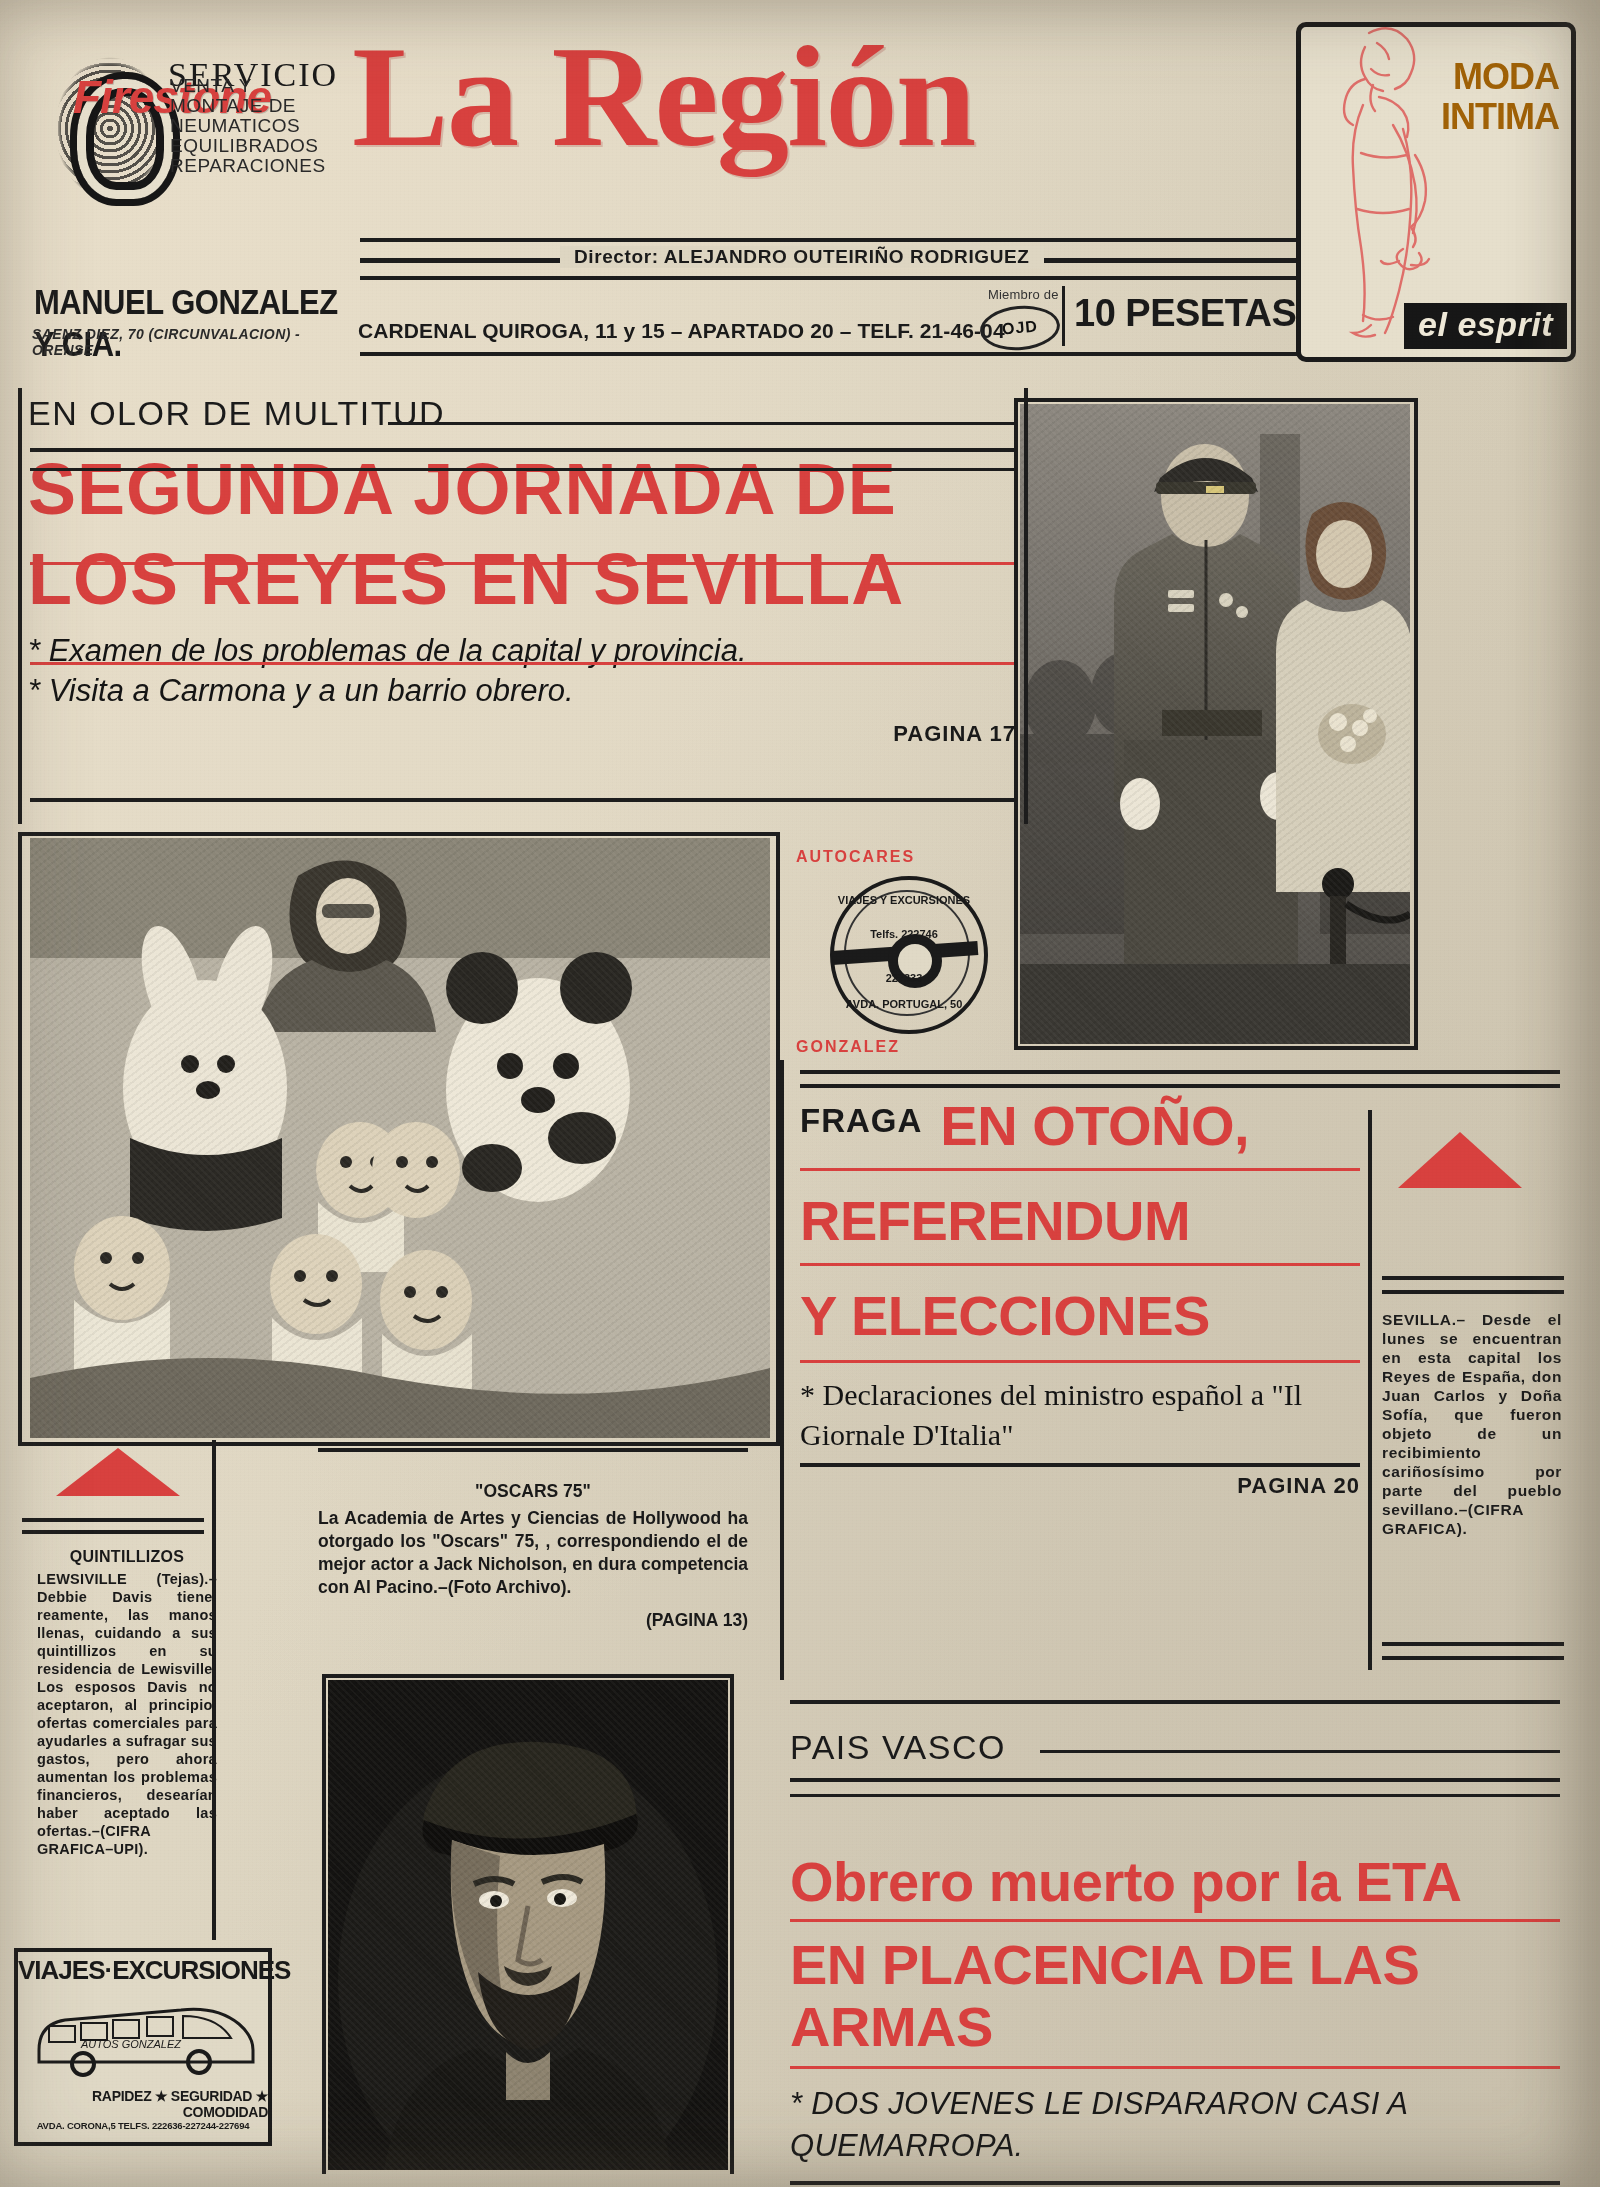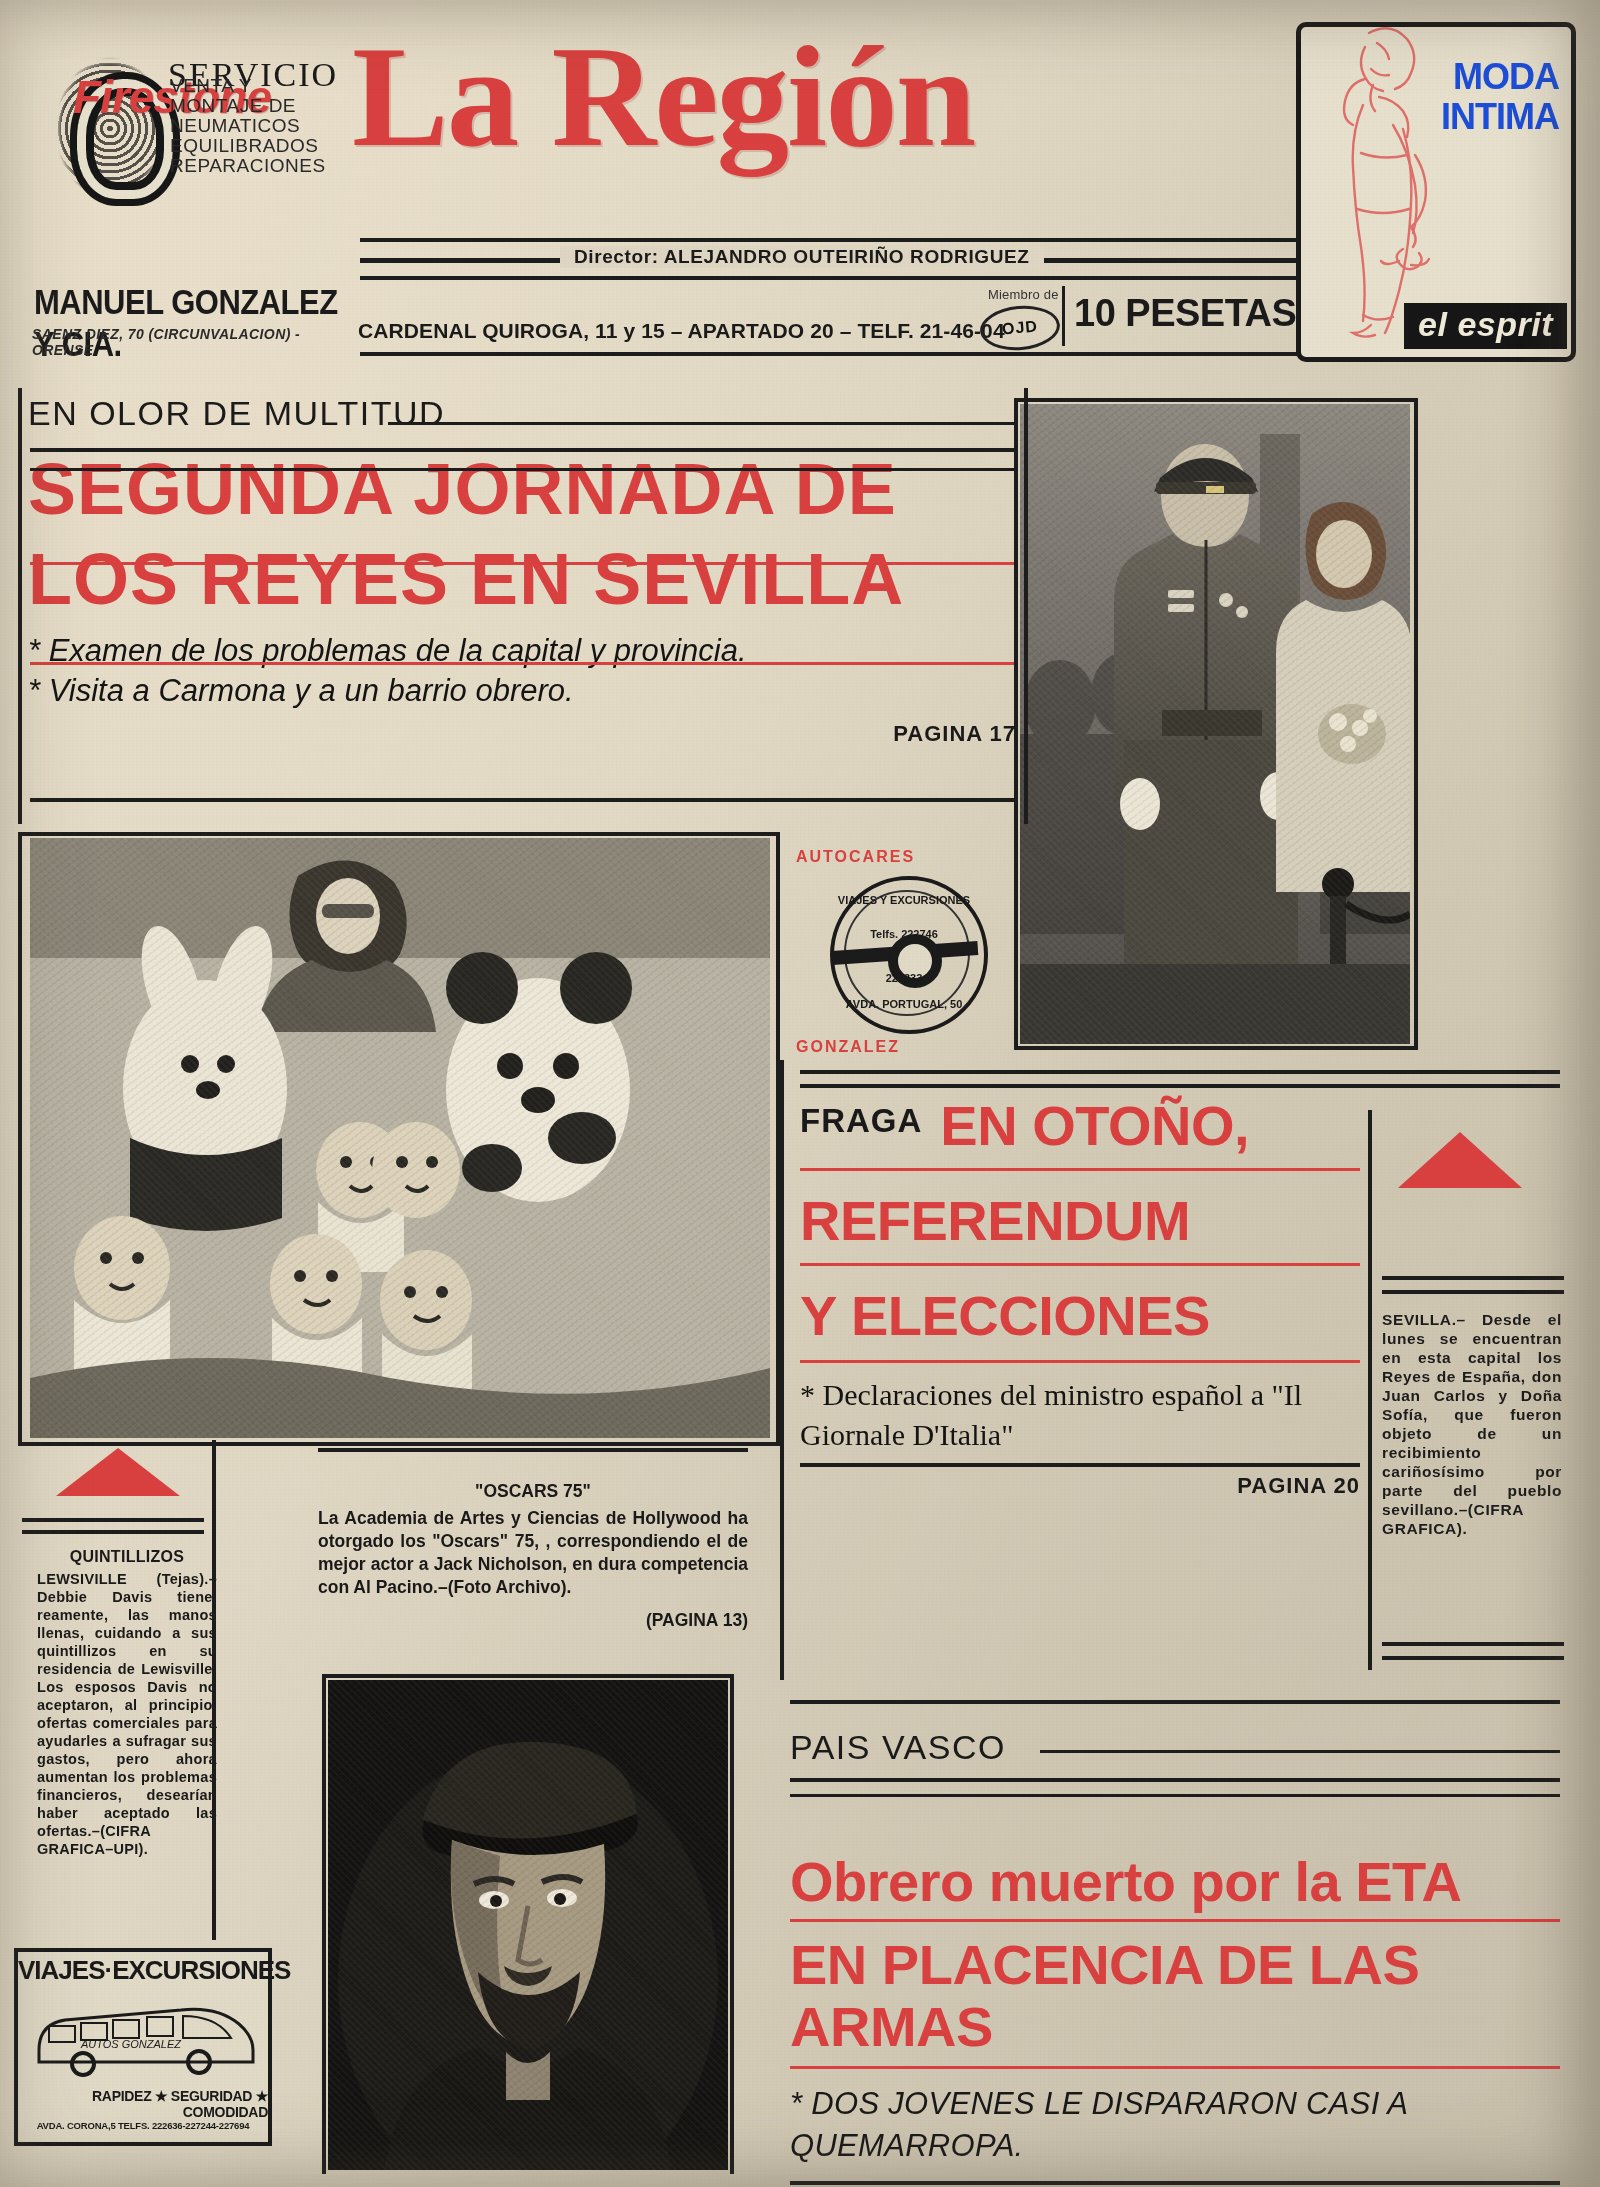--- a/index.html
+++ b/index.html
@@ -108,21 +108,21 @@
 
   .moda-ad {
     position:absolute; left:1296px; top:22px; width:270px; height:330px;
     border:5px solid #1b1b1b; border-radius:10px; background:#e6dfcc;
   }
   .moda-fig {
     position:absolute; left:6px; top:-14px; width:150px; height:330px;
   }
   .moda-txt {
     position:absolute; right:12px; top:30px; font-size:36px; font-weight:bold;
-    line-height:40px; letter-spacing:-1px; text-align:right; color:#1d4ed8;
+    line-height:40px; letter-spacing:-1px; text-align:right; color:#a16207;
   }
   .esprit {
     position:absolute; right:4px; bottom:8px; background:#171717; color:#efe9d8;
     font-size:34px; font-style:italic; font-weight:bold; padding:2px 14px 5px 14px;
     letter-spacing:.5px;
   }
 
   
   .lead { position:absolute; left:28px; top:394px; width:1000px; height:430px; }
   .kicker { font-size:34px; letter-spacing:1.5px; color:#1b1b1b; }

